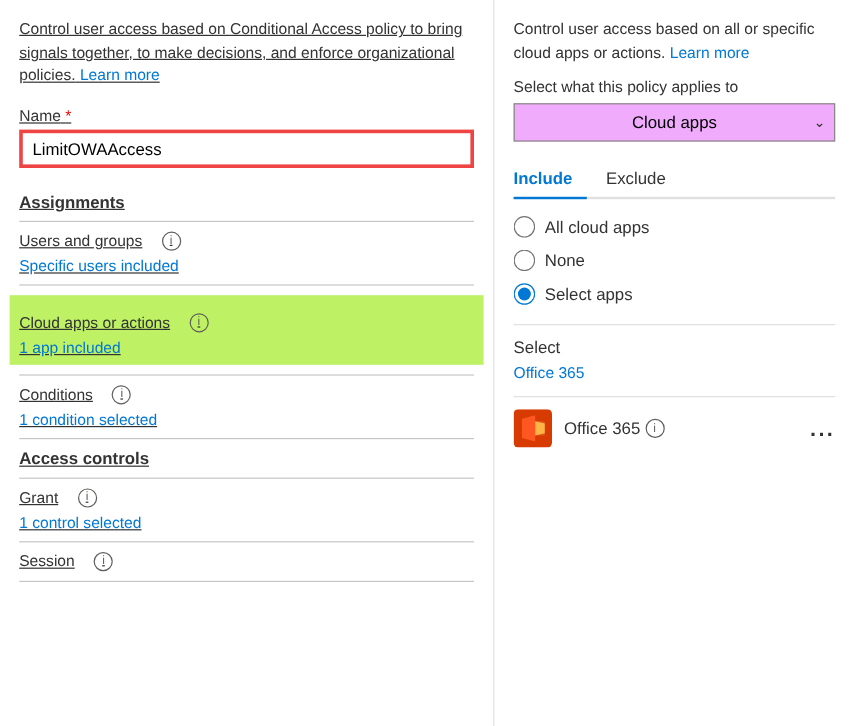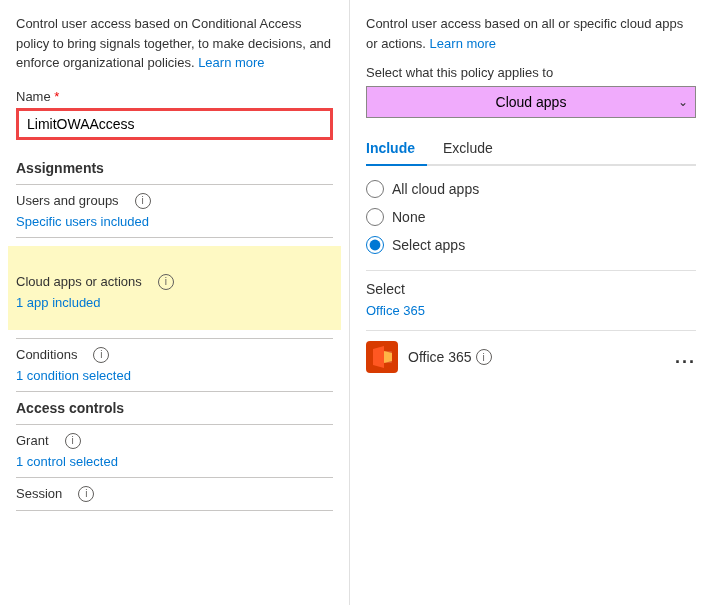--- a/index.html
+++ b/index.html
@@ -10,23 +10,24 @@
       background: #fff;
       width: 712px;
       min-height: 605px;
     }
     .layout {
       display: flex;
       width: 712px;
       min-height: 605px;
     }
     .left-panel {
-      width: 350px;
+      width: 412px;
       padding: 14px 16px;
       border-right: 1px solid #e0e0e0;
+      text-decoration: underline;
     }
     .right-panel {
       flex: 1;
       padding: 14px 16px;
     }
 
     
     .intro-text {
       font-size: 13px;
       color: #333;
@@ -89,22 +90,22 @@
       color: #605e5c;
       cursor: pointer;
     }
     .link-blue {
       color: #0078d4;
       text-decoration: none;
       font-size: 13px;
       cursor: pointer;
     }
     .highlighted-row {
-      background: #fef9c3;
-      padding: 20px 8px;
+      background: #bef264;
+      padding: 7px 8px;
       margin: 0 -8px;
     }
     .section-block {
       margin-bottom: 4px;
     }
 
     
     .right-intro {
       font-size: 13px;
       color: #333;

